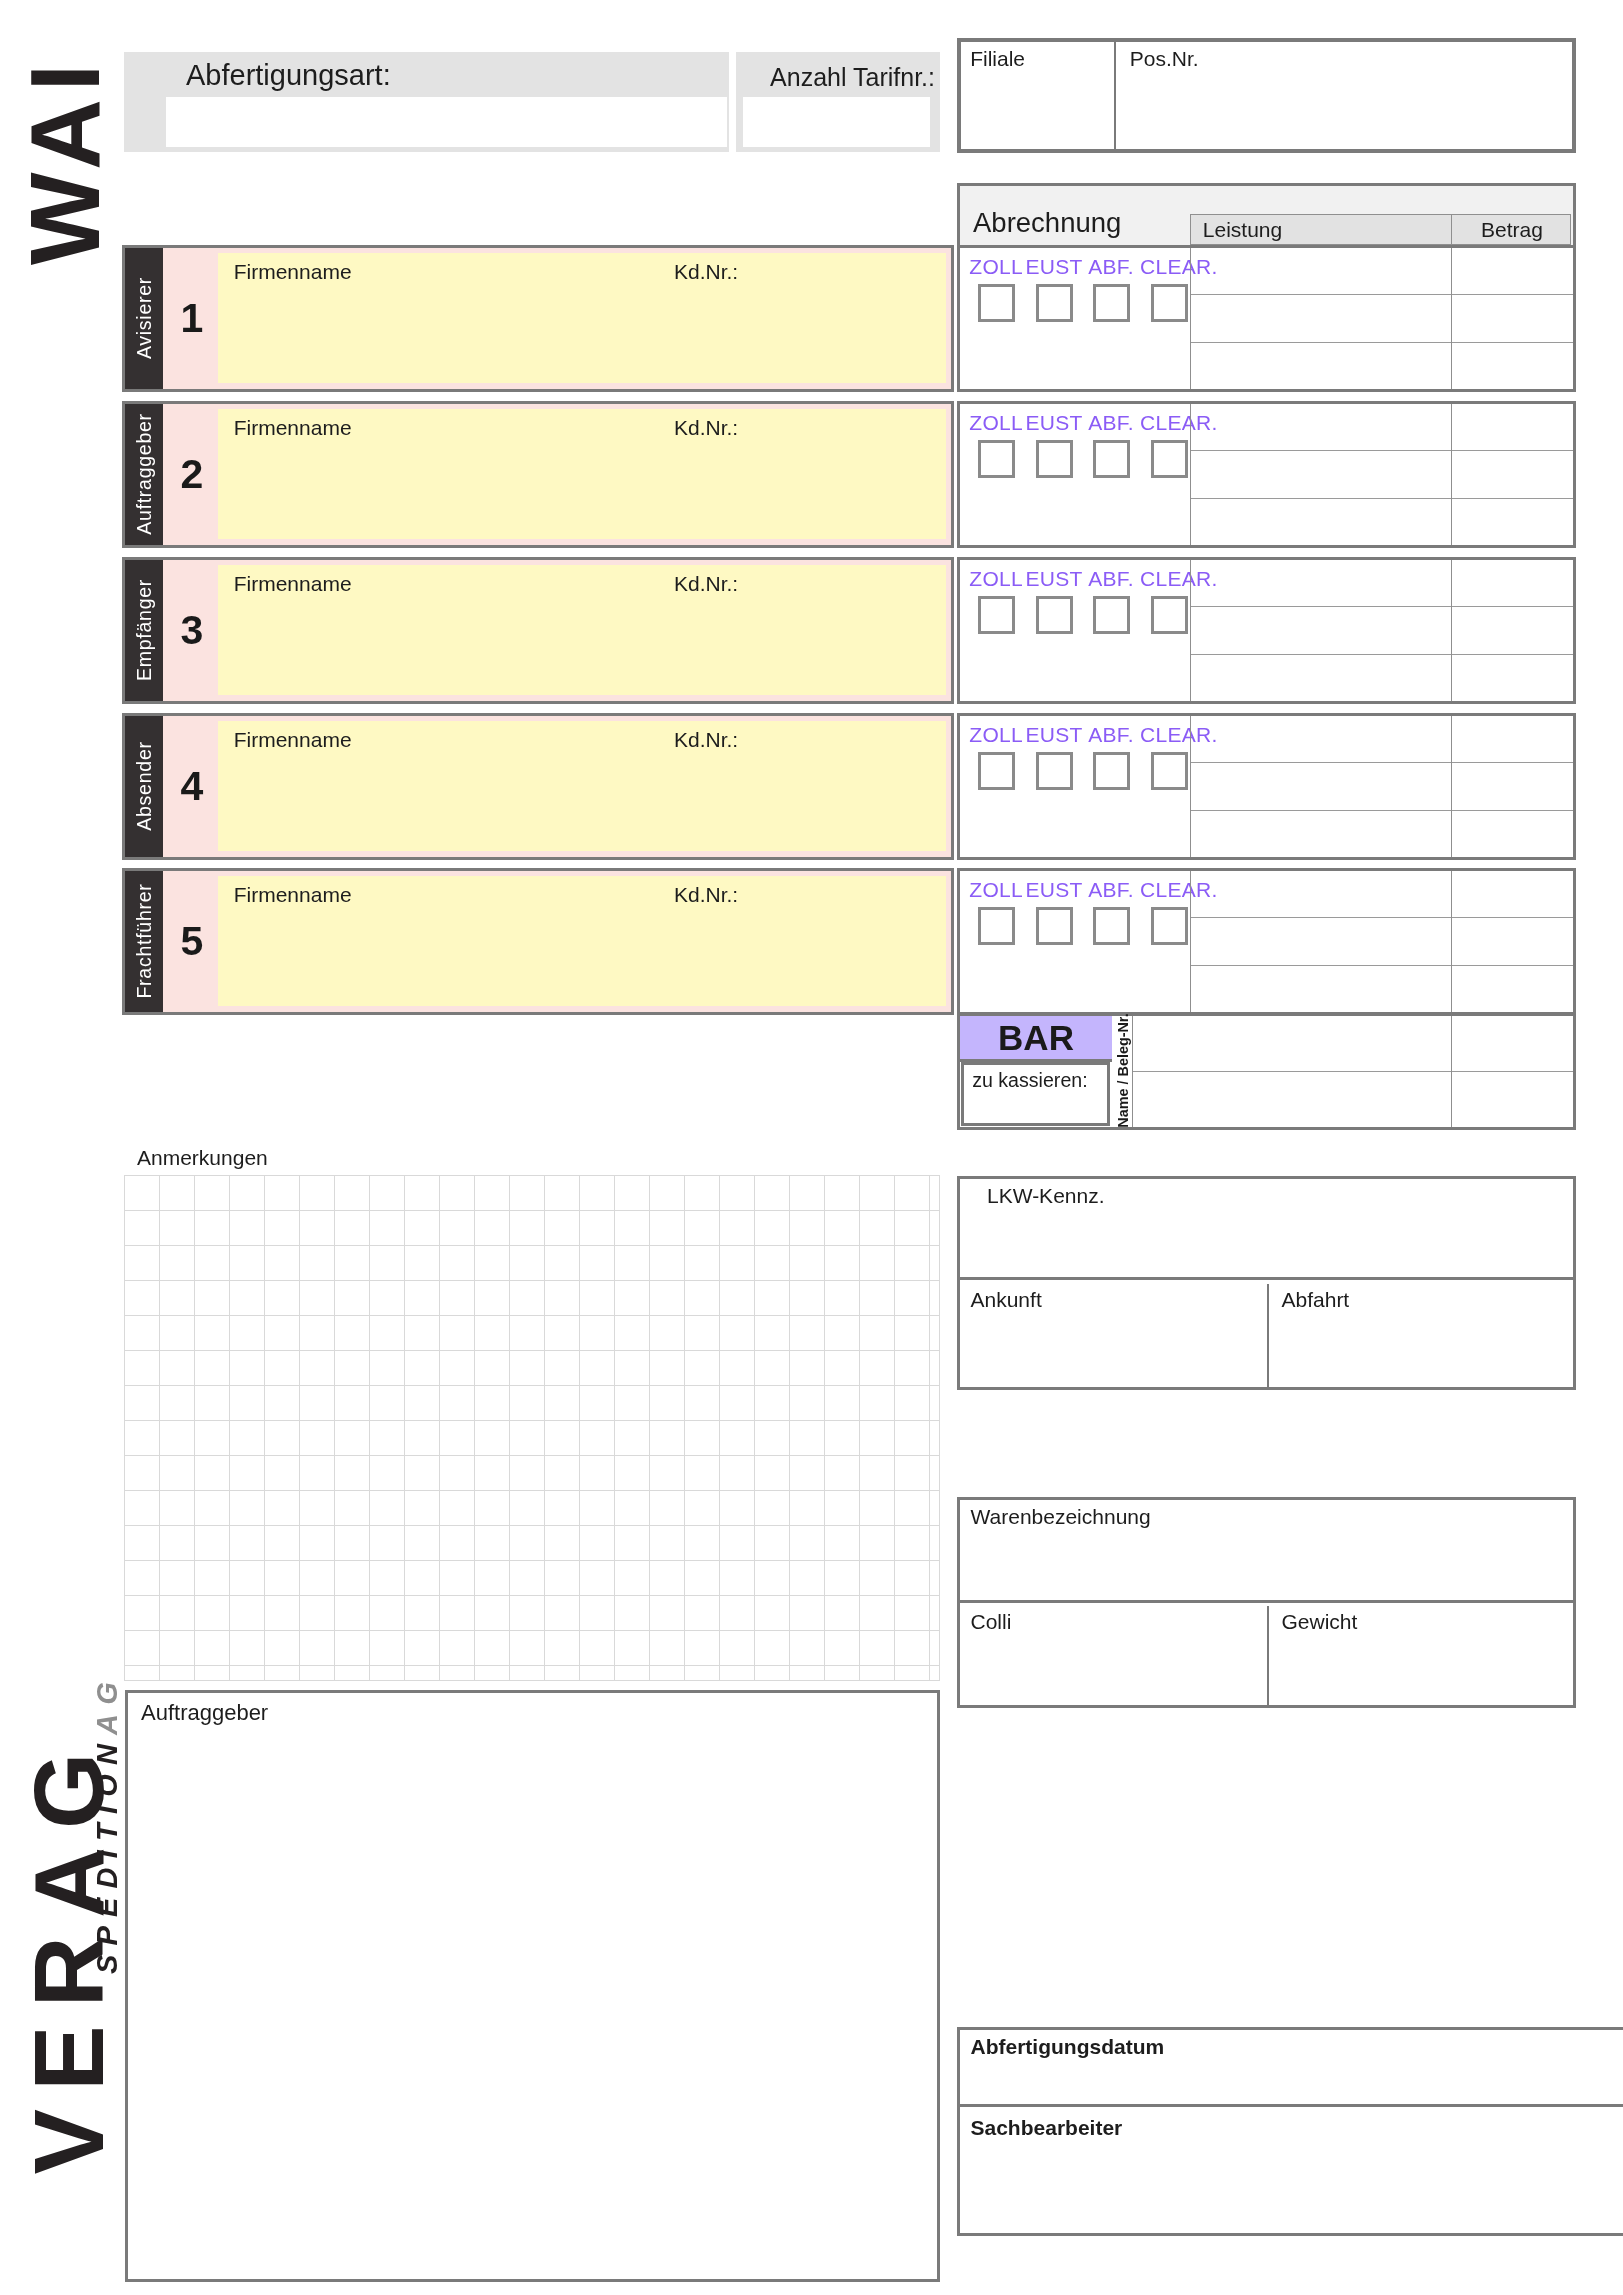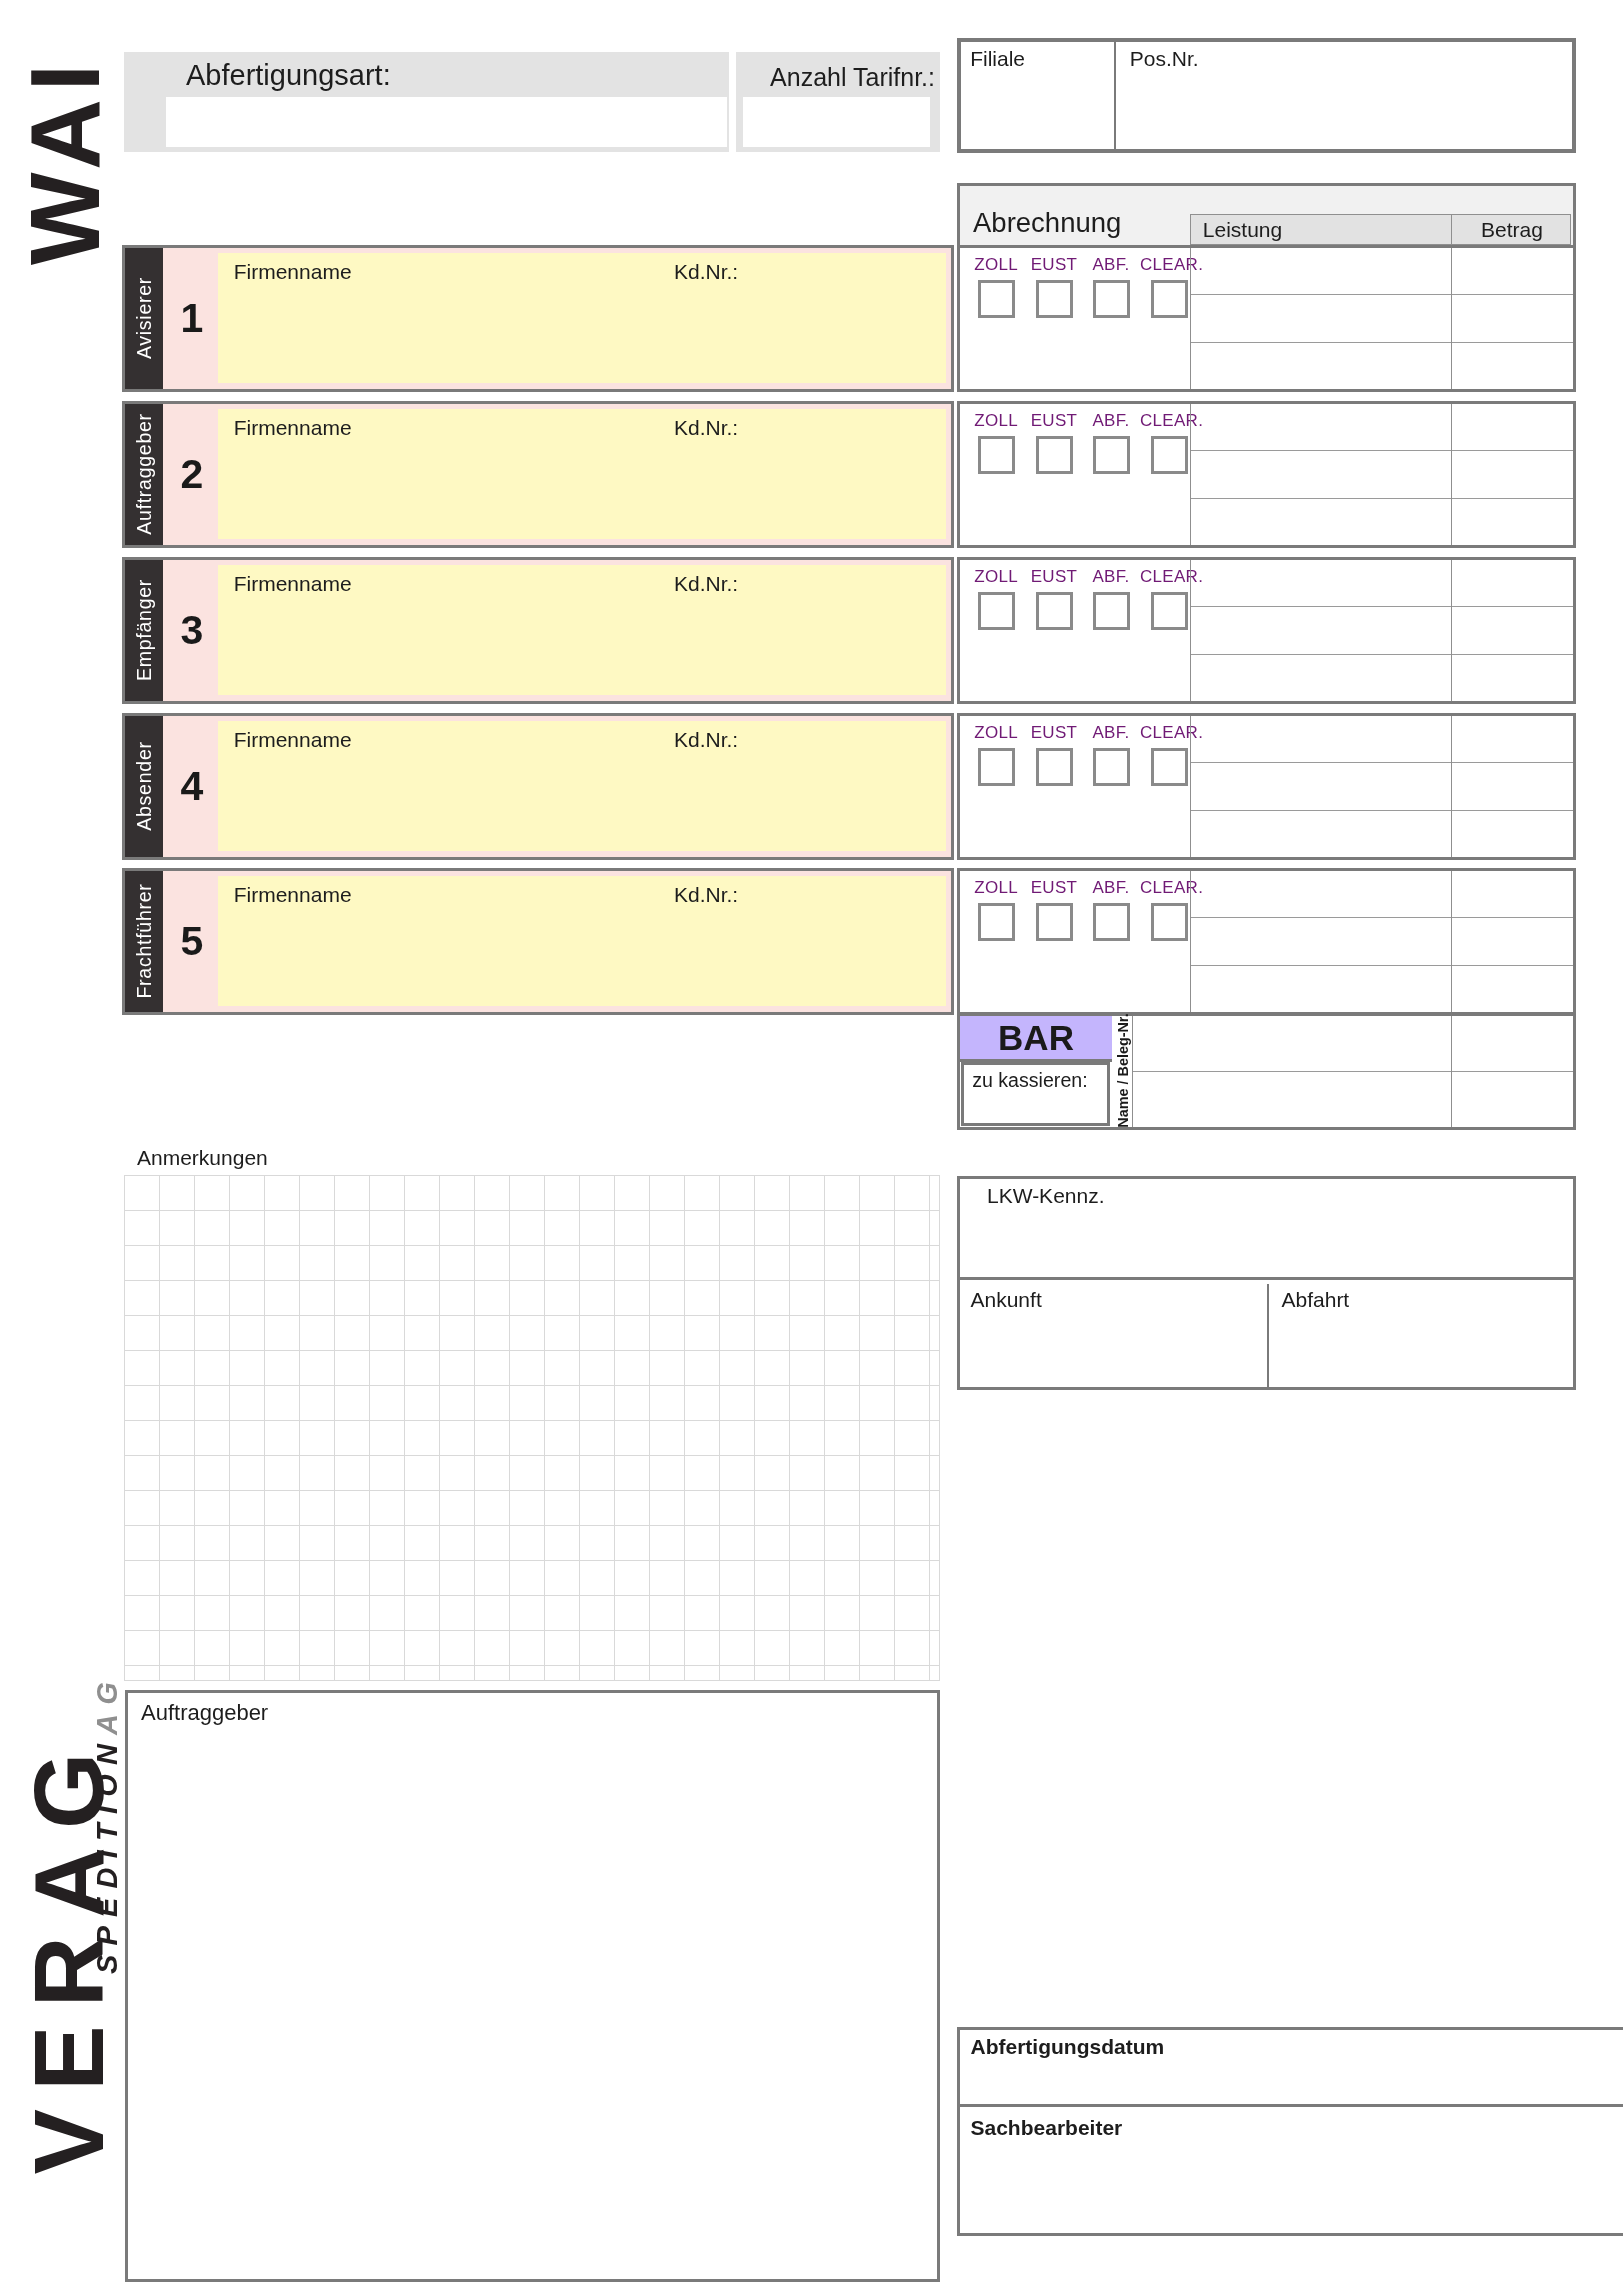--- a/index.html
+++ b/index.html
@@ -18,21 +18,21 @@
         background:#fbe3e0;box-sizing:border-box;}
   .pstrip{position:absolute;left:0;top:0;width:38px;height:100%;background:#343031;}
   .pstrip-text{color:#fff;font-size:19.6px;letter-spacing:0.7px;}
   .pnum{position:absolute;left:38px;top:0;width:58px;height:100%;display:flex;align-items:center;
         justify-content:center;font-size:41px;font-weight:bold;color:#1a1a1a;}
   .pwhite{position:absolute;left:93px;top:5.2px;right:4.6px;bottom:5.9px;background:#fef9c3;}
   
   .arow{position:absolute;left:957px;width:619px;height:147px;border:3.9px solid #7a7a7a;
         background:#fff;box-sizing:border-box;}
   .cbcol{position:absolute;top:6.5px;width:58px;text-align:center;}
-  .cbl{font-size:17px;letter-spacing:0.3px;color:#701a75;}
+  .cbl{font-size:21px;letter-spacing:0.3px;color:#8b5cf6;}
   .cb{width:37px;height:38px;border:3.9px solid #8a8a8a;background:#fff;margin:5.2px auto 0;box-sizing:border-box;}
   .lcol{position:absolute;top:0;bottom:0;border-left:1.3px solid #8f8f8f;display:flex;flex-direction:column;}
   .cell{flex:1;border-bottom:1.3px solid #9a9a9a;}
   .cell:last-child{border-bottom:none;}
   .hcell{position:absolute;background:#e2e2e2;border:1.3px solid #8f8f8f;box-sizing:border-box;}
   
   .grid{position:absolute;left:124px;top:1175px;width:816px;height:506px;
         border-right:1.3px solid #d9d9d9;border-bottom:1.3px solid #d9d9d9;box-sizing:border-box;
         background-image:repeating-linear-gradient(to right,#d9d9d9 0 1.3px,transparent 1.3px 35px),
                          repeating-linear-gradient(to bottom,#d9d9d9 0 1.3px,transparent 1.3px 35px);}
@@ -311,20 +311,31 @@
       <div class="lbl" style="left:27px;top:5.2px;">LKW-Kennz.</div>
     </div>
     <div class="abs" style="left:0;top:105px;width:309px;bottom:0;border-right:2px solid #7a7a7a;box-sizing:border-box;">
       <div class="lbl" style="left:10.5px;top:3.9px;">Ankunft</div>
     </div>
     <div class="abs" style="left:311px;top:105px;right:0;bottom:0;">
       <div class="lbl" style="left:10.5px;top:3.9px;">Abfahrt</div>
     </div>
   </div>
 
+  <div class="box" style="left:957px;top:1497px;width:619px;height:211px;">
+    <div class="abs" style="left:0;top:0;width:100%;height:103px;border-bottom:3.3px solid #7a7a7a;box-sizing:border-box;">
+      <div class="lbl" style="left:10.5px;top:5.2px;">Warenbezeichnung</div>
+    </div>
+    <div class="abs" style="left:0;top:106px;width:309px;bottom:0;border-right:2px solid #7a7a7a;box-sizing:border-box;">
+      <div class="lbl" style="left:10.5px;top:3.9px;">Colli</div>
+    </div>
+    <div class="abs" style="left:311px;top:106px;right:0;bottom:0;">
+      <div class="lbl" style="left:10.5px;top:3.9px;">Gewicht</div>
+    </div>
+  </div>
 
   <div class="box" style="left:125px;top:1690px;width:815px;height:592px;border-width:3.3px;">
     <div class="lbl" style="left:13px;top:6.5px;font-size:22px;">Auftraggeber</div>
   </div>
 
   <div class="box" style="left:957px;top:2027px;width:682px;height:209px;font-weight:bold;">
     <div class="abs" style="left:0;top:0;width:100%;height:77px;border-bottom:3.9px solid #7a7a7a;box-sizing:border-box;">
       <div class="lbl" style="left:10.5px;top:5.2px;">Abfertigungsdatum</div>
     </div>
     <div class="abs" style="left:0;top:81px;width:100%;bottom:0;">

